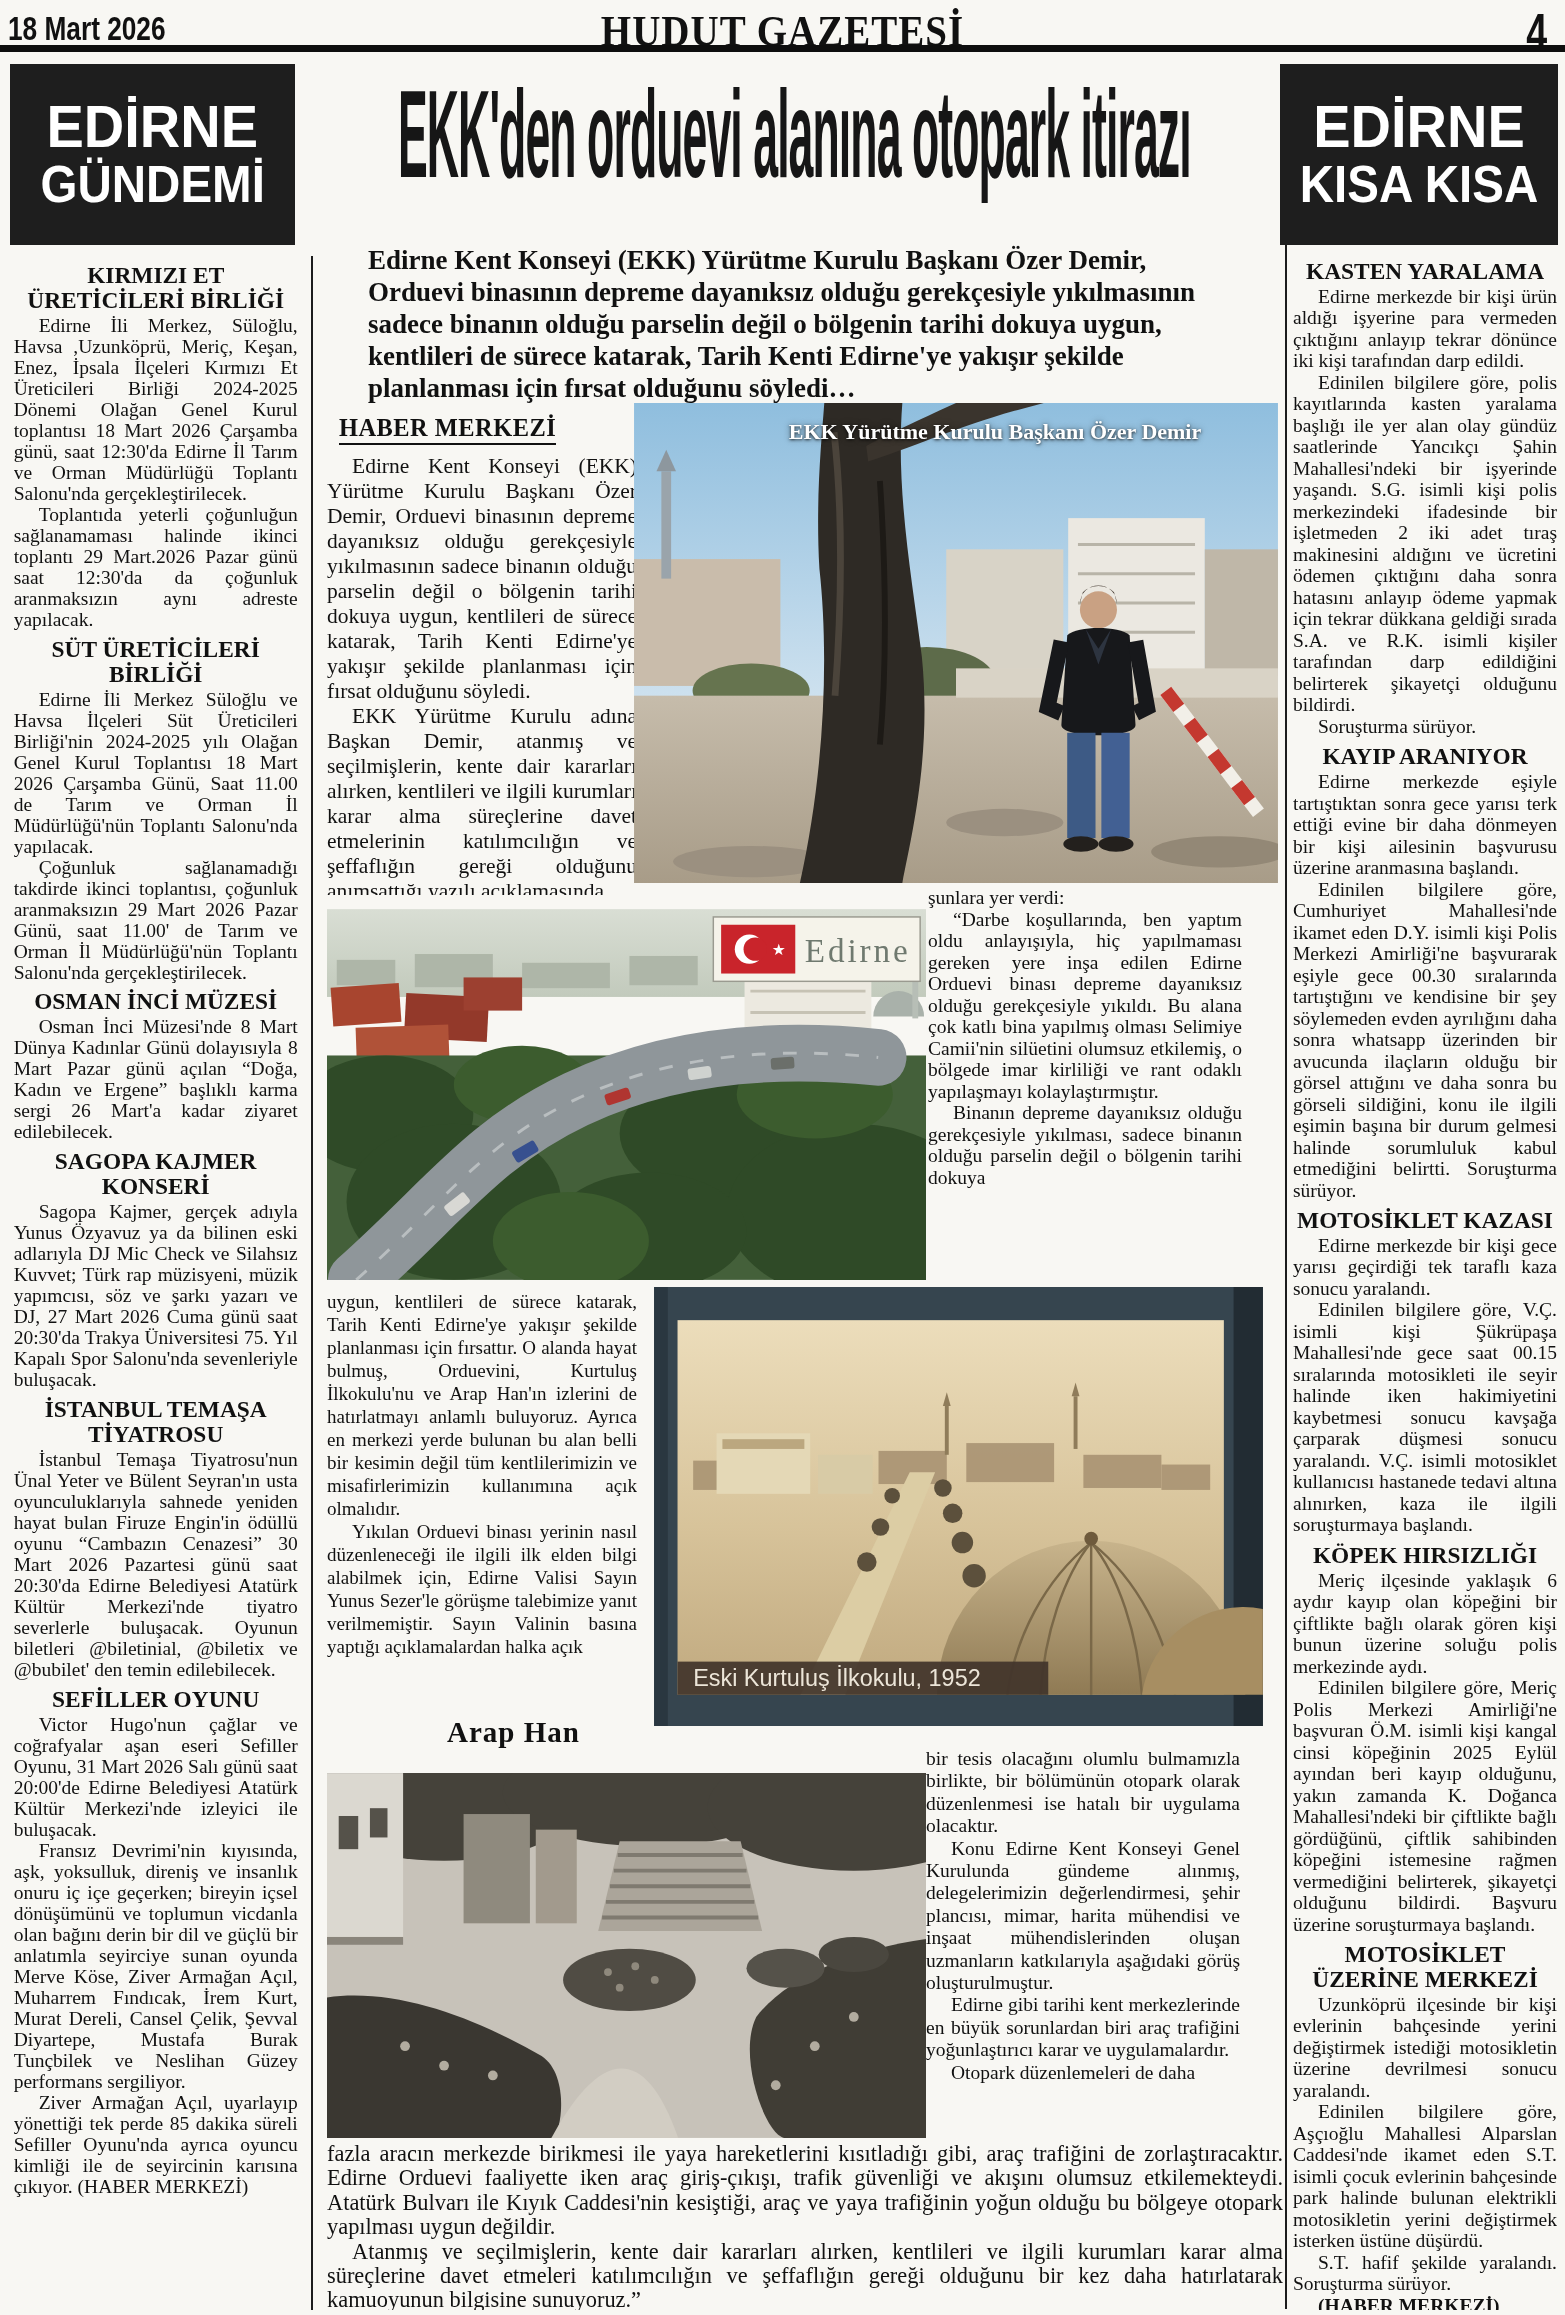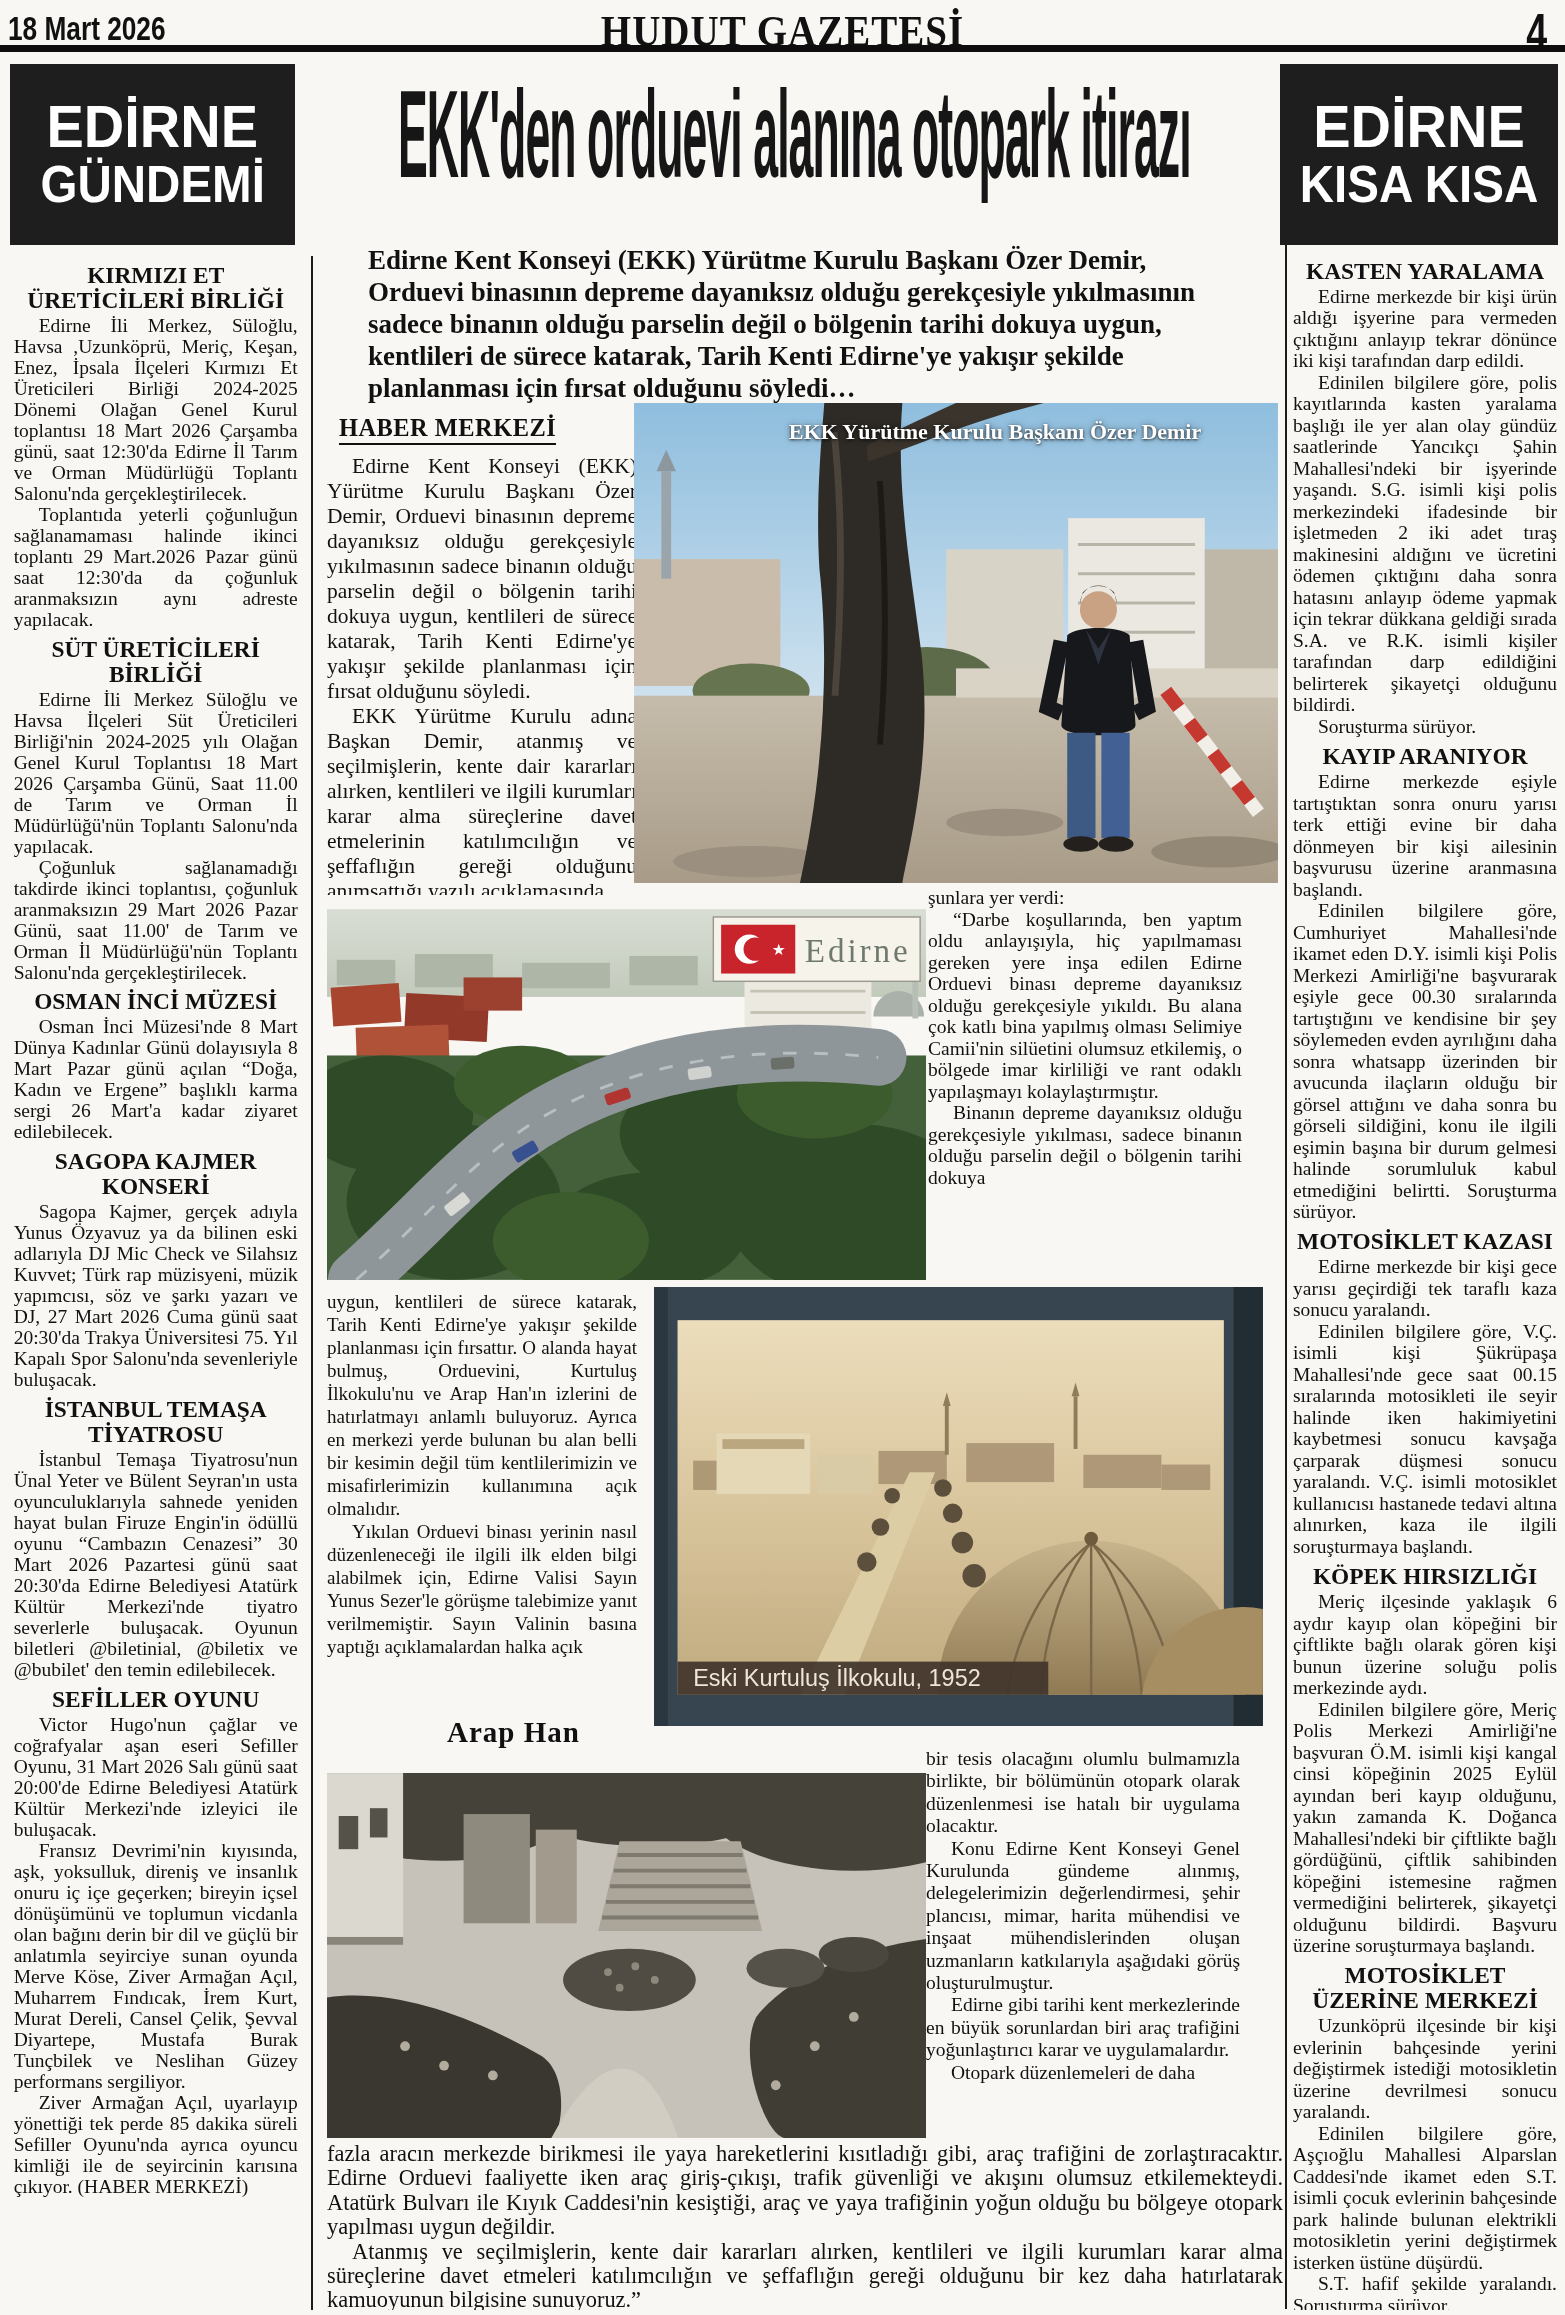--- a/index.html
+++ b/index.html
@@ -121,21 +121,21 @@
   </div>
 <div class="abs col" id="rightcol">
     <div>
       <h3 class="sec">KASTEN YARALAMA</h3>
       <p>Edirne merkezde bir kişi ürün aldığı işyerine para vermeden çıktığını anlayıp tekrar dönünce iki kişi tarafından darp edildi.</p>
       <p>Edinilen bilgilere göre, polis kayıtlarında kasten yaralama başlığı ile yer alan olay gündüz saatlerinde Yancıkçı Şahin Mahallesi'ndeki bir işyerinde yaşandı. S.G. isimli kişi polis merkezindeki ifadesinde bir işletmeden 2 iki adet tıraş makinesini aldığını ve ücretini ödemen çıktığını daha sonra hatasını anlayıp ödeme yapmak için tekrar dükkana geldiği sırada S.A. ve R.K. isimli kişiler tarafından darp edildiğini belirterek şikayetçi olduğunu bildirdi.</p>
       <p>Soruşturma sürüyor.</p>
     </div>
     <div>
       <h3 class="sec">KAYIP ARANIYOR</h3>
-      <p>Edirne merkezde eşiyle tartıştıktan sonra onuru yarısı terk ettiği evine bir daha dönmeyen bir kişi ailesinin başvurusu üzerine aranmasına başlandı.</p>
+      <p>Edirne merkezde eşiyle tartıştıktan sonra gece yarısı terk ettiği evine bir daha dönmeyen bir kişi ailesinin başvurusu üzerine aranmasına başlandı.</p>
       <p>Edinilen bilgilere göre, Cumhuriyet Mahallesi'nde ikamet eden D.Y. isimli kişi Polis Merkezi Amirliği'ne başvurarak eşiyle gece 00.30 sıralarında tartıştığını ve kendisine bir şey söylemeden evden ayrılığını daha sonra whatsapp üzerinden bir avucunda ilaçların olduğu bir görsel attığını ve daha sonra bu görseli sildiğini, konu ile ilgili eşimin başına bir durum gelmesi halinde sorumluluk kabul etmediğini belirtti. Soruşturma sürüyor.</p>
     </div>
     <div>
       <h3 class="sec">MOTOSİKLET KAZASI</h3>
       <p>Edirne merkezde bir kişi gece yarısı geçirdiği tek taraflı kaza sonucu yaralandı.</p>
       <p>Edinilen bilgilere göre, V.Ç. isimli kişi Şükrüpaşa Mahallesi'nde gece saat 00.15 sıralarında motosikleti ile seyir halinde iken hakimiyetini kaybetmesi sonucu kavşağa çarparak düşmesi sonucu yaralandı. V.Ç. isimli motosiklet kullanıcısı hastanede tedavi altına alınırken, kaza ile ilgili soruşturmaya başlandı.</p>
     </div>
     <div>
       <h3 class="sec">KÖPEK HIRSIZLIĞI</h3>
       <p>Meriç ilçesinde yaklaşık 6 aydır kayıp olan köpeğini bir çiftlikte bağlı olarak gören kişi bunun üzerine soluğu polis merkezinde aydı.</p>

